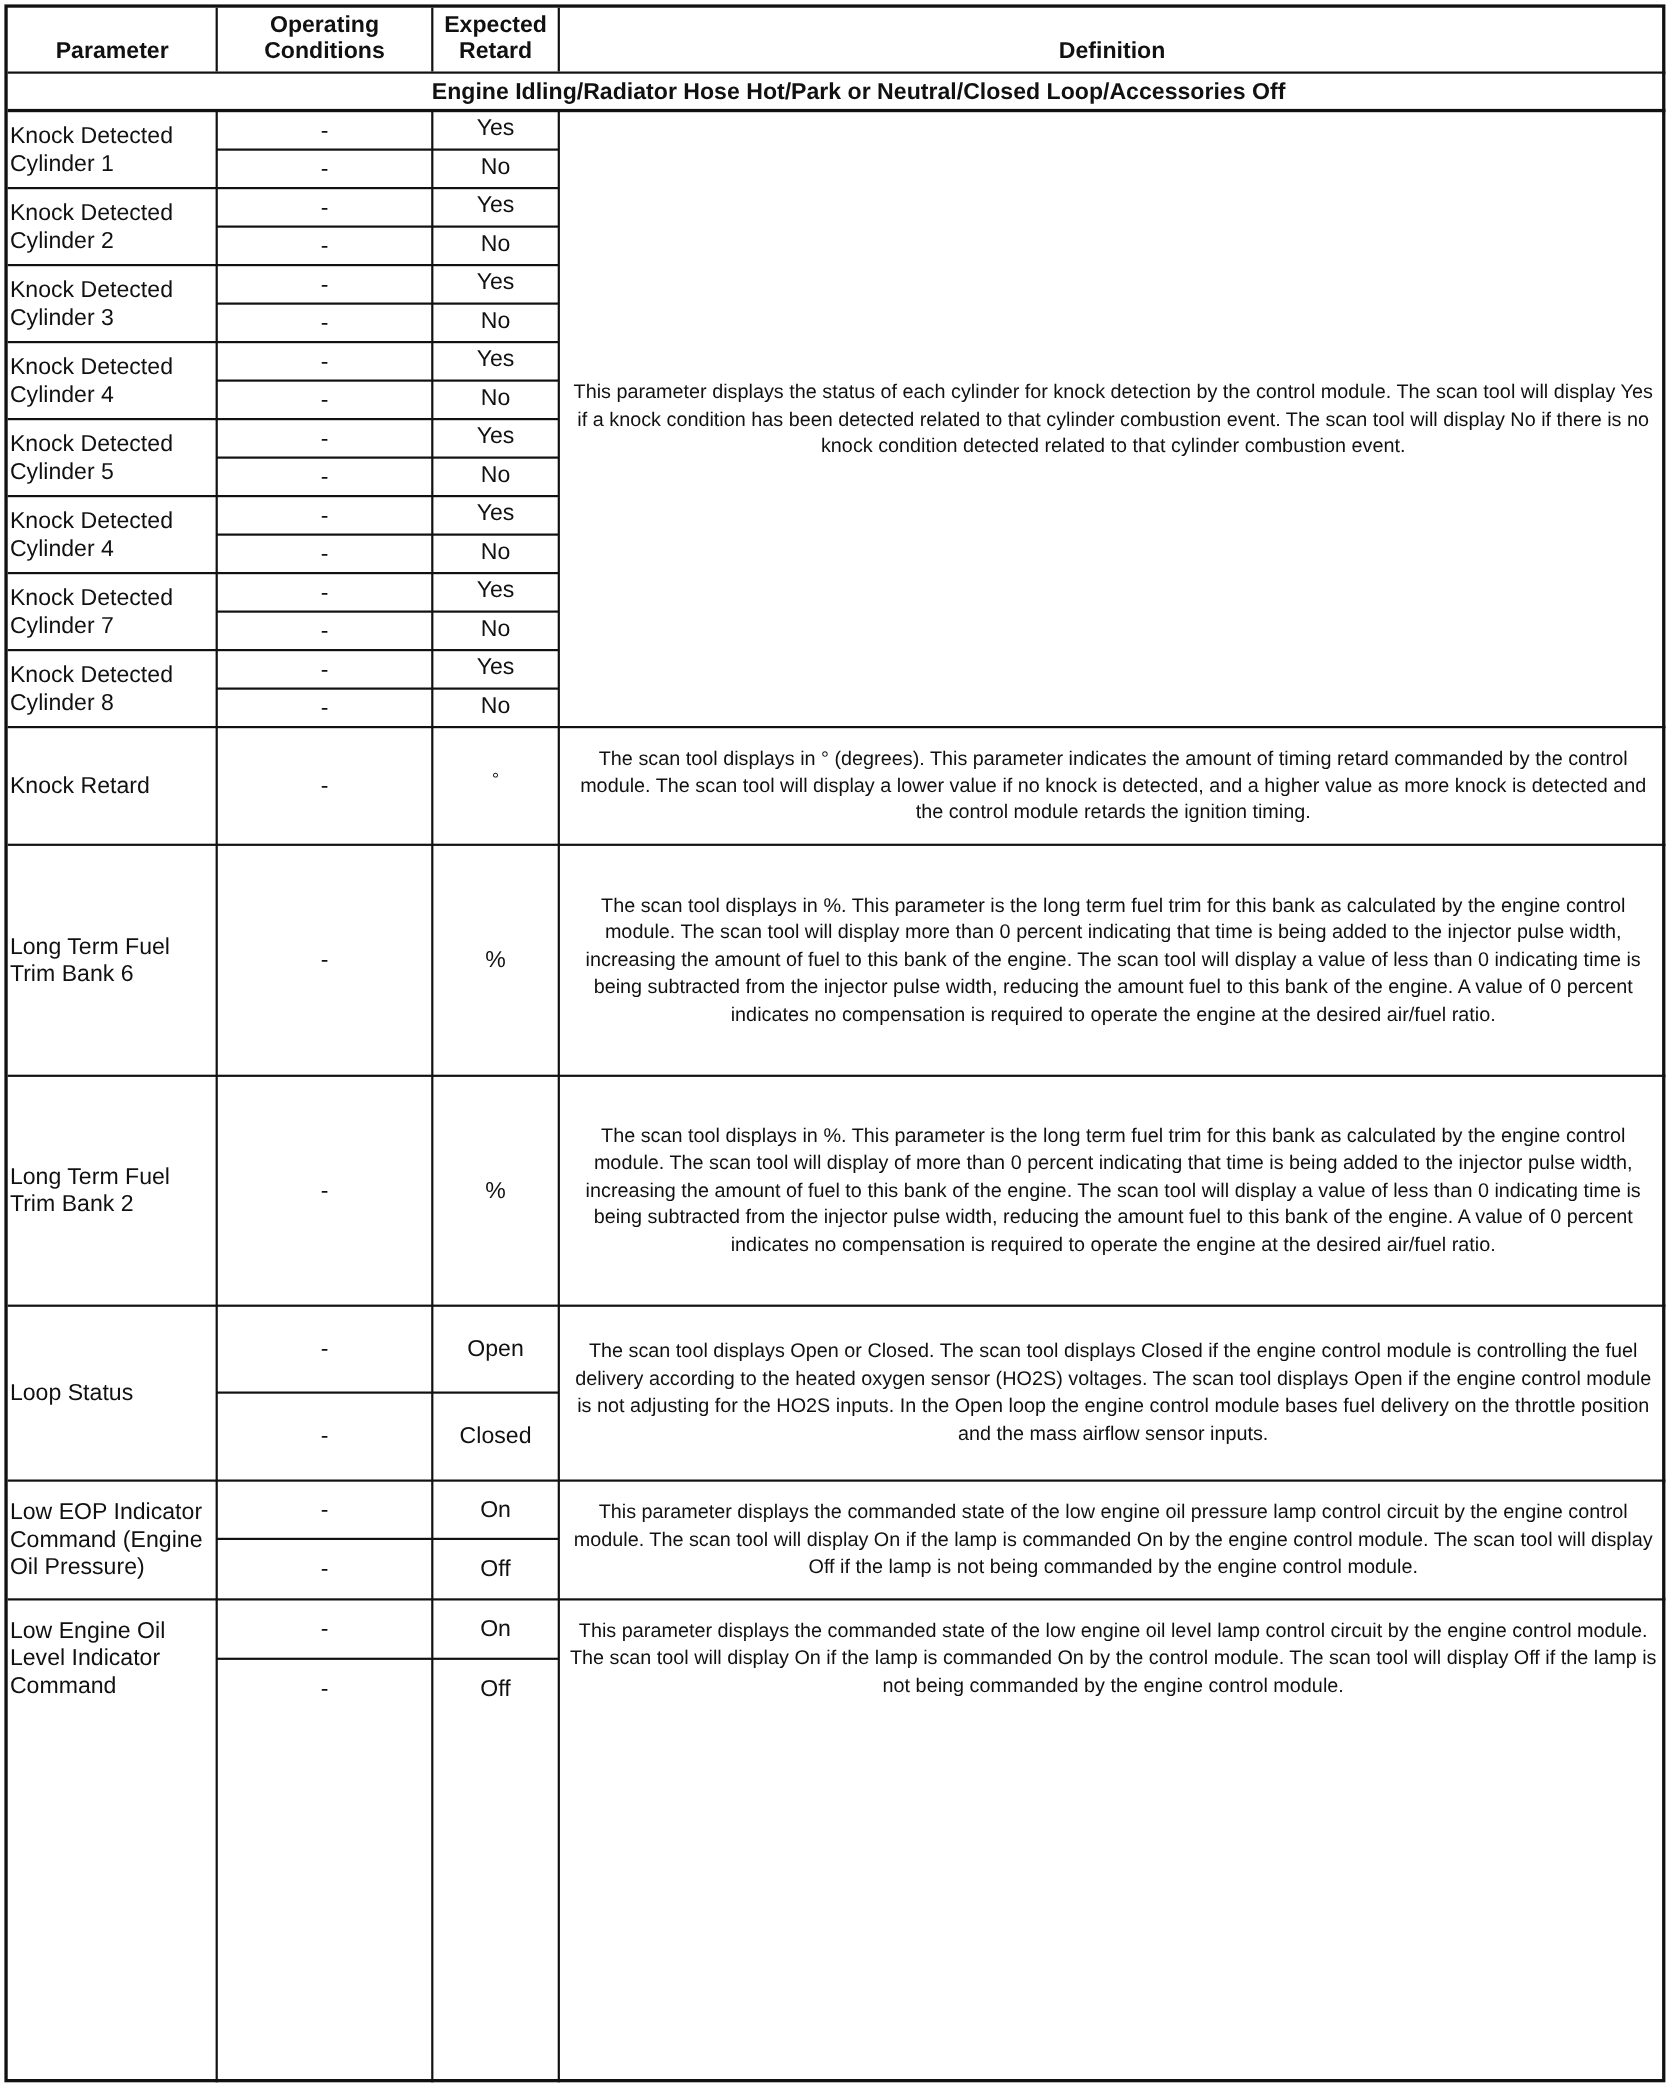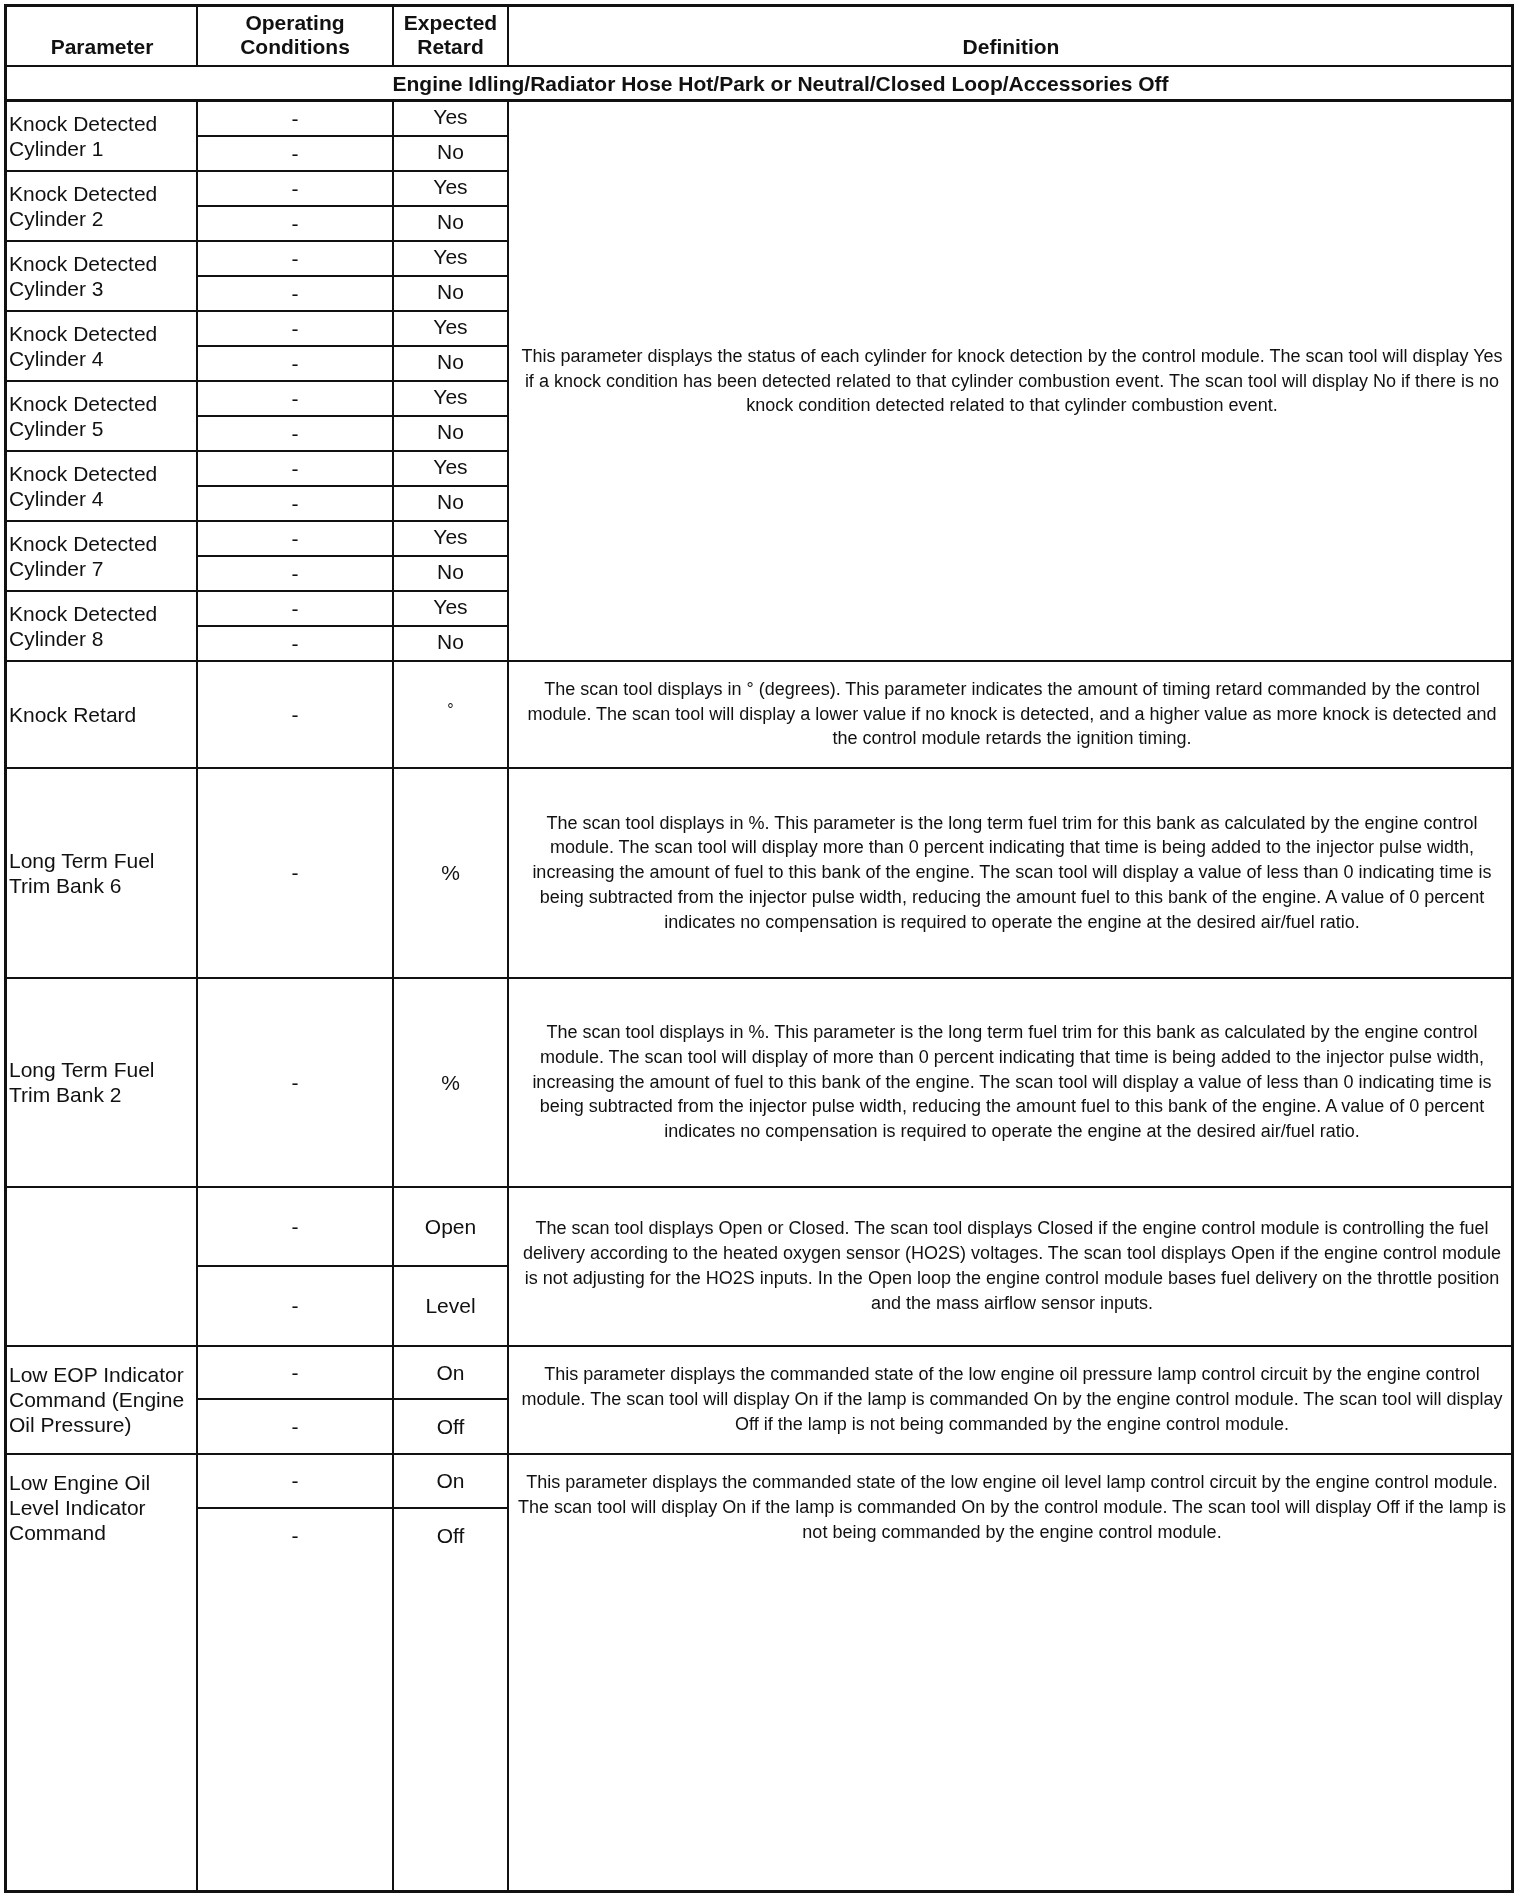--- a/index.html
+++ b/index.html
@@ -88,24 +88,25 @@
   <div class="cell left" style="left:7px;top:768px;width:170px;height:209px;">Long Term Fuel Trim Bank 6</div>
   <div class="cell" style="left:197px;top:768px;width:196px;height:209px;">-</div>
   <div class="cell" style="left:393px;top:768px;width:115px;height:209px;">%</div>
   <div class="cell def" style="left:510px;top:768px;width:1004px;height:209px;">The scan tool displays in %. This parameter is the long term fuel trim for this bank as calculated by the engine control module. The scan tool will display more than 0 percent indicating that time is being added to the injector pulse width, increasing the amount of fuel to this bank of the engine. The scan tool will display a value of less than 0 indicating time is being subtracted from the injector pulse width, reducing the amount fuel to this bank of the engine. A value of 0 percent indicates no compensation is required to operate the engine at the desired air/fuel ratio.</div>
 
   <div class="cell left" style="left:7px;top:978px;width:170px;height:208px;">Long Term Fuel Trim Bank 2</div>
   <div class="cell" style="left:197px;top:978px;width:196px;height:208px;">-</div>
   <div class="cell" style="left:393px;top:978px;width:115px;height:208px;">%</div>
   <div class="cell def" style="left:510px;top:978px;width:1004px;height:208px;">The scan tool displays in %. This parameter is the long term fuel trim for this bank as calculated by the engine control module. The scan tool will display of more than 0 percent indicating that time is being added to the injector pulse width, increasing the amount of fuel to this bank of the engine. The scan tool will display a value of less than 0 indicating time is being subtracted from the injector pulse width, reducing the amount fuel to this bank of the engine. A value of 0 percent indicates no compensation is required to operate the engine at the desired air/fuel ratio.</div>
 
+  <div class="cell left" style="left:7px;top:1187px;width:190px;height:158px;">Loop Status</div>
   <div class="cell" style="left:197px;top:1187px;width:196px;height:78px;">-</div>
   <div class="cell" style="left:393px;top:1187px;width:115px;height:78px;">Open</div>
   <div class="cell" style="left:197px;top:1266px;width:196px;height:79px;">-</div>
-  <div class="cell" style="left:393px;top:1266px;width:115px;height:79px;">Level</div>
+  <div class="cell" style="left:393px;top:1266px;width:115px;height:79px;">Closed</div>
   <div class="cell def" style="left:510px;top:1187px;width:1004px;height:158px;">The scan tool displays Open or Closed. The scan tool displays Closed if the engine control module is controlling the fuel delivery according to the heated oxygen sensor (HO2S) voltages. The scan tool displays Open if the engine control module is not adjusting for the HO2S inputs. In the Open loop the engine control module bases fuel delivery on the throttle position and the mass airflow sensor inputs.</div>
 
   <div class="cell left" style="left:7px;top:1346px;width:185px;height:107px;">Low EOP Indicator Command (Engine Oil Pressure)</div>
   <div class="cell" style="left:197px;top:1346px;width:196px;height:52px;">-</div>
   <div class="cell" style="left:393px;top:1346px;width:115px;height:52px;">On</div>
   <div class="cell" style="left:197px;top:1399px;width:196px;height:54px;">-</div>
   <div class="cell" style="left:393px;top:1399px;width:115px;height:54px;">Off</div>
   <div class="cell def" style="left:510px;top:1346px;width:1004px;height:107px;">This parameter displays the commanded state of the low engine oil pressure lamp control circuit by the engine control module. The scan tool will display On if the lamp is commanded On by the engine control module. The scan tool will display Off if the lamp is not being commanded by the engine control module.</div>
 
   <div class="cell left" style="left:7px;top:1454px;width:160px;height:107px;">Low Engine Oil Level Indicator Command</div>

